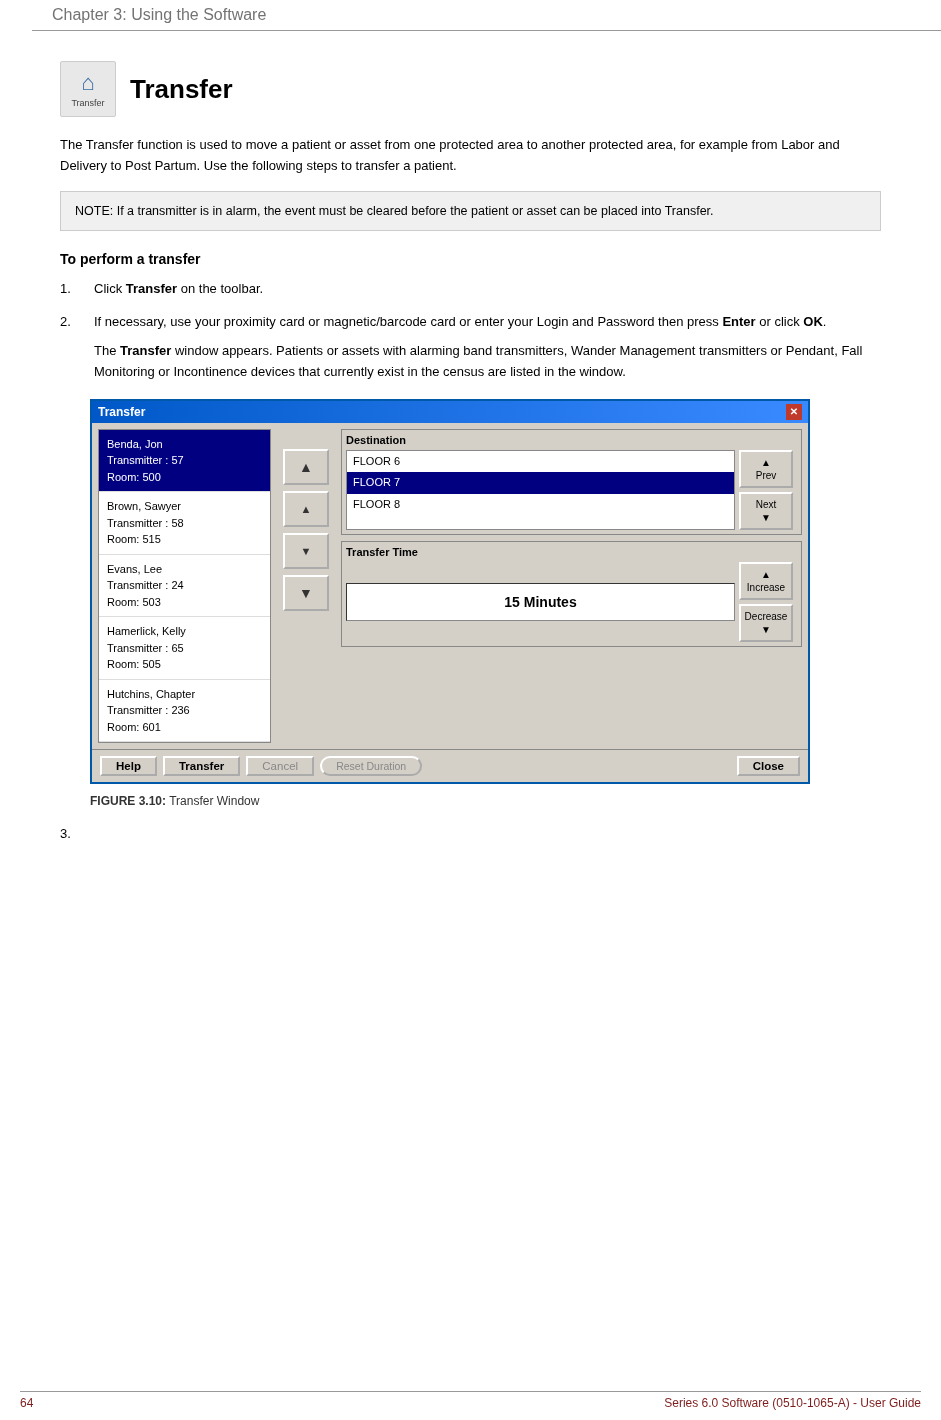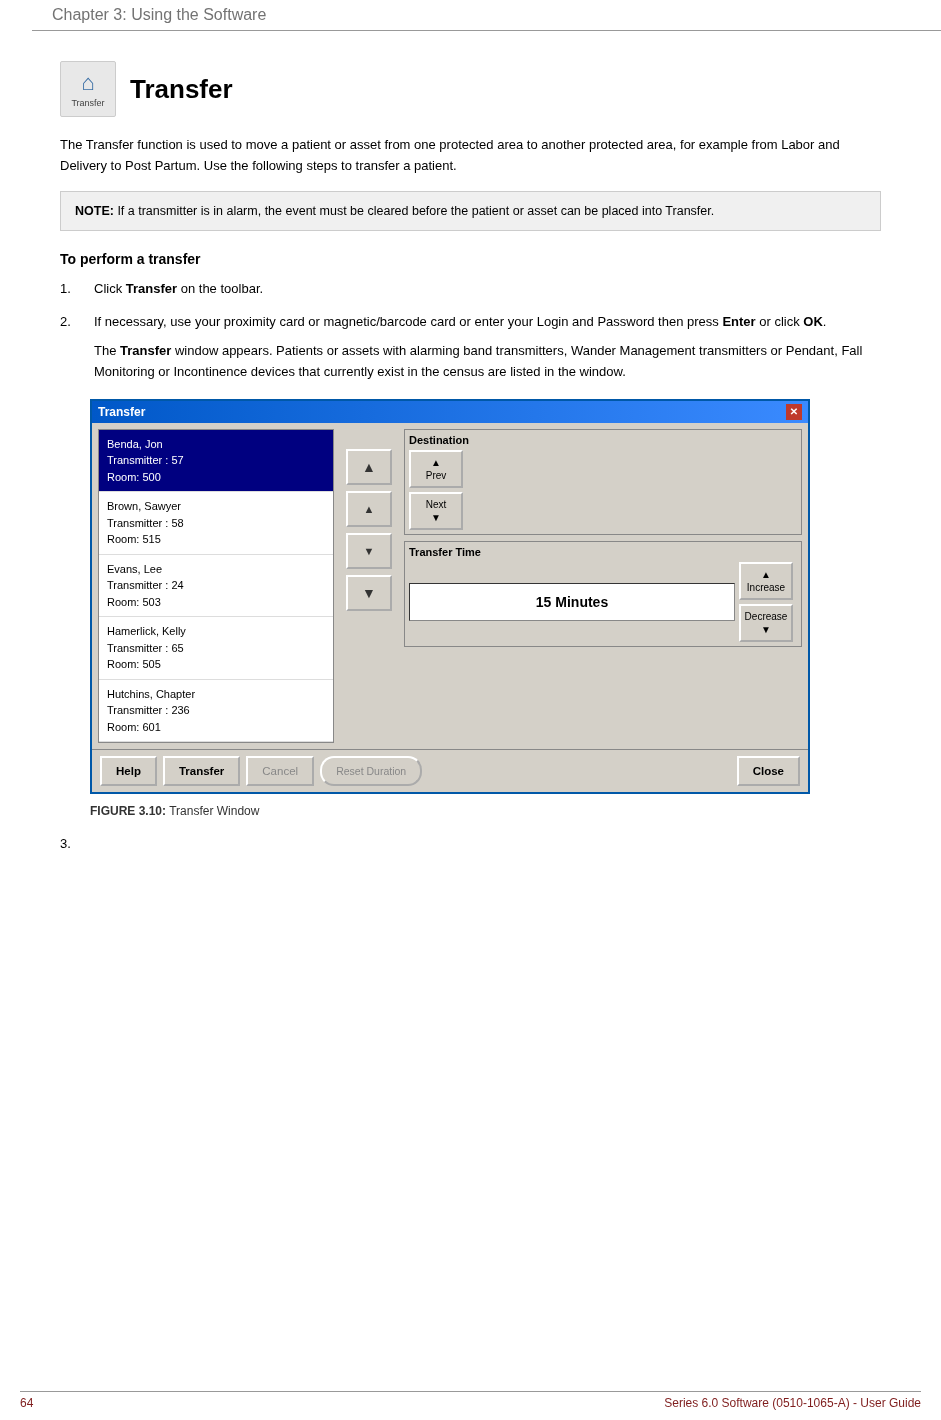--- a/index.html
+++ b/index.html
@@ -90,21 +90,21 @@
     .note-box {
       background: #f0f0f0;
       border: 1px solid #ccc;
       padding: 10px 14px;
       margin-bottom: 20px;
       font-size: 12.5px;
       line-height: 1.5;
     }
 
     .note-box .note-label {
-      font-weight: bold;
+      font-weight: normal;
     }
 
     
     .section-heading {
       font-size: 14px;
       font-weight: bold;
       margin-bottom: 12px;
     }
 
     
@@ -175,21 +175,21 @@
     }
 
     .tw-body {
       display: flex;
       padding: 6px;
       gap: 6px;
     }
 
     
     .patient-list {
-      width: 236px;
+      width: 173px;
       background: #fff;
       border: 1px solid #888;
       min-height: 300px;
     }
 
     .patient-item {
       padding: 6px 8px;
       border-bottom: 1px solid #ddd;
       font-size: 11px;
       line-height: 1.5;
@@ -340,21 +340,21 @@
     .tw-footer {
       display: flex;
       padding: 6px 8px;
       gap: 6px;
       background: #d4d0c8;
       border-top: 1px solid #888;
       align-items: center;
     }
 
     .footer-btn {
-      height: 30px;
+      height: 20px;
       padding: 0 14px;
       background: #d4d0c8;
       border: 2px outset #fff;
       cursor: pointer;
       font-size: 11.5px;
       font-weight: bold;
     }
 
     .footer-btn.disabled {
       color: #888;
@@ -463,20 +463,25 @@
         <button class="arrow-btn" style="font-size:11px;">▲</button>
         <button class="arrow-btn" style="font-size:11px;">▼</button>
         <button class="arrow-btn">▼</button>
       </div>
 
       <div class="right-panel">
 
         <div class="dest-group">
           <div class="group-label">Destination</div>
           <div class="dest-inner">
+            <div class="dest-list">
+              <div class="dest-item">FLOOR 6</div>
+              <div class="dest-item selected">FLOOR 7</div>
+              <div class="dest-item">FLOOR 8</div>
+            </div>
             <div class="prev-next-col">
               <button class="pn-btn">
                 <span>▲</span>
                 <span>Prev</span>
               </button>
               <button class="pn-btn">
                 <span>Next</span>
                 <span>▼</span>
               </button>
             </div>

